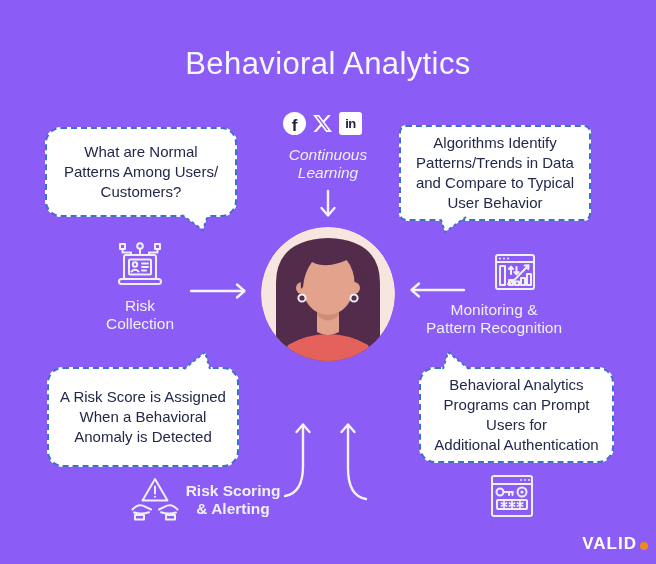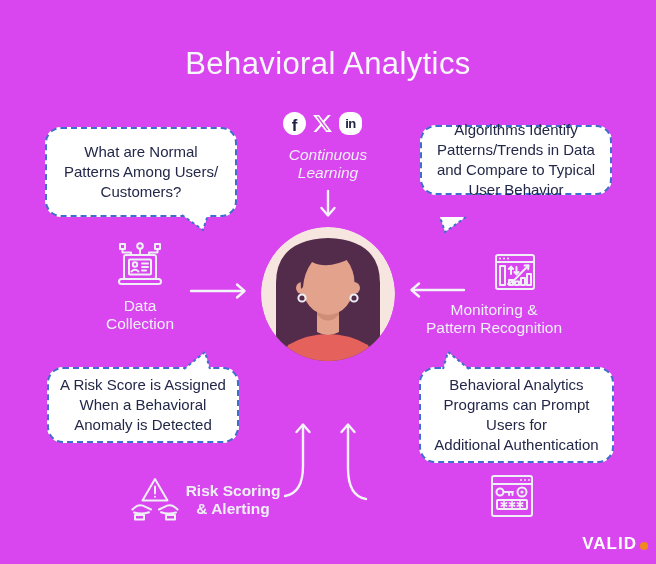--- a/index.html
+++ b/index.html
@@ -1,35 +1,35 @@
 <!DOCTYPE html>
 <html><head>
 <meta charset="utf-8">
 <style>
   html,body{margin:0;padding:0;background:#212443;}
   .stage{
     position:relative;width:656px;height:564px;overflow:hidden;
-    background:#d946ef;
+    background:#8b5cf6;
     font-family:"Liberation Sans", sans-serif;
     color:#eef0f6;
   }
   .abs{position:absolute;}
   .pre{white-space:pre-line;}
 
   .title{
     top:46px;left:0;width:656px;text-align:center;
     font-size:31px;font-weight:500;color:#f7f8fa;letter-spacing:.4px;
   }
 
   
   .social-row{top:112px;left:283px;display:flex;gap:5px;align-items:center;}
   .soc{width:23px;height:23px;display:flex;align-items:center;justify-content:center;}
   .fb{background:#fff;border-radius:50%;overflow:hidden;}
   .fb span{color:#212443;font-weight:700;font-size:17px;margin-top:5px;}
-  .li{background:#fff;border-radius:9px;}
+  .li{background:#fff;border-radius:3px;}
   .li span{color:#212443;font-weight:700;font-size:13px;letter-spacing:-.5px;margin-top:-1px;}
 
   
   .node-label{
     text-align:center;font-size:15.5px;line-height:1.18;color:#eef0f6;
   }
 
   
   .bubble{
     background:#fff;border:2px dashed #3e6fca;border-radius:16px;
@@ -71,29 +71,29 @@
   <div class="abs node-label pre" style="top:146px;left:263px;width:130px;font-style:italic;">Continuous
 Learning</div>
 
   <div class="abs bubble pre" style="left:45px;top:127px;width:192px;height:90px;">What are Normal
 Patterns Among Users/
 Customers?</div>
   <svg class="abs tail" style="left:181px;top:215px;" width="30" height="16">
     <path d="M 1 0 L 22 15 L 27 0" fill="#ffffff" stroke="#3e6fca" stroke-width="2" stroke-dasharray="3 3"></path>
   </svg>
 
-  <div class="abs bubble pre" style="left:420px;top:125px;width:192px;height:70px;">Algorithms Identify
+  <div class="abs bubble pre" style="left:399px;top:125px;width:192px;height:96px;border-radius:7px;">Algorithms Identify
 Patterns/Trends in Data
 and Compare to Typical
 User Behavior</div>
   <svg class="abs tail" style="left:437px;top:217px;" width="30" height="16">
     <path d="M 29 0 L 8 15 L 3 0" fill="#ffffff" stroke="#3e6fca" stroke-width="2" stroke-dasharray="3 3"></path>
   </svg>
 
-  <div class="abs bubble pre" style="left:47px;top:367px;width:192px;height:76px;">A Risk Score is Assigned
+  <div class="abs bubble pre" style="left:47px;top:367px;width:192px;height:100px;">A Risk Score is Assigned
 When a Behavioral
 Anomaly is Detected</div>
   <svg class="abs tail" style="left:183px;top:351px;" width="30" height="18">
     <path d="M 1 18 L 22 1 L 27 18" fill="#ffffff" stroke="#3e6fca" stroke-width="2" stroke-dasharray="3 3"></path>
   </svg>
 
   <div class="abs bubble pre" style="left:419px;top:367px;width:195px;height:96px;">Behavioral Analytics
 Programs can Prompt
 Users for
 Additional Authentication</div>
@@ -158,21 +158,21 @@
       <rect x="8" y="14" width="32" height="24" rx="2"></rect>
       <rect x="13" y="18.5" width="22" height="15" rx="1"></rect>
       <circle cx="19" cy="23.5" r="2.2"></circle>
       <path d="M 15.5 30.5 Q 19 27 22.5 30.5"></path>
       <line x1="26" y1="22.5" x2="32" y2="22.5"></line>
       <line x1="26" y1="26" x2="32" y2="26"></line>
       <line x1="26" y1="29.5" x2="30" y2="29.5"></line>
       <rect x="3" y="38" width="42" height="5" rx="2.5"></rect>
     </g>
   </svg>
-  <div class="abs node-label pre" style="left:80px;top:297px;width:120px;">Data
+  <div class="abs node-label pre" style="left:80px;top:297px;width:120px;">Risk
 Collection</div>
 
   <svg class="abs icon-svg" style="left:491px;top:248px;" width="48" height="48" viewBox="0 0 48 48">
     <g fill="none" stroke="#eef0f5" stroke-width="2" stroke-linecap="round" stroke-linejoin="round">
       <rect x="5" y="7" width="38" height="34" rx="2"></rect>
       <line x1="5" y1="14" x2="43" y2="14"></line>
       <circle cx="9" cy="10.5" r="1" fill="#eef0f5" stroke="none"></circle>
       <circle cx="13" cy="10.5" r="1" fill="#eef0f5" stroke="none"></circle>
       <circle cx="17" cy="10.5" r="1" fill="#eef0f5" stroke="none"></circle>
       <rect x="9" y="18" width="5" height="19"></rect>

